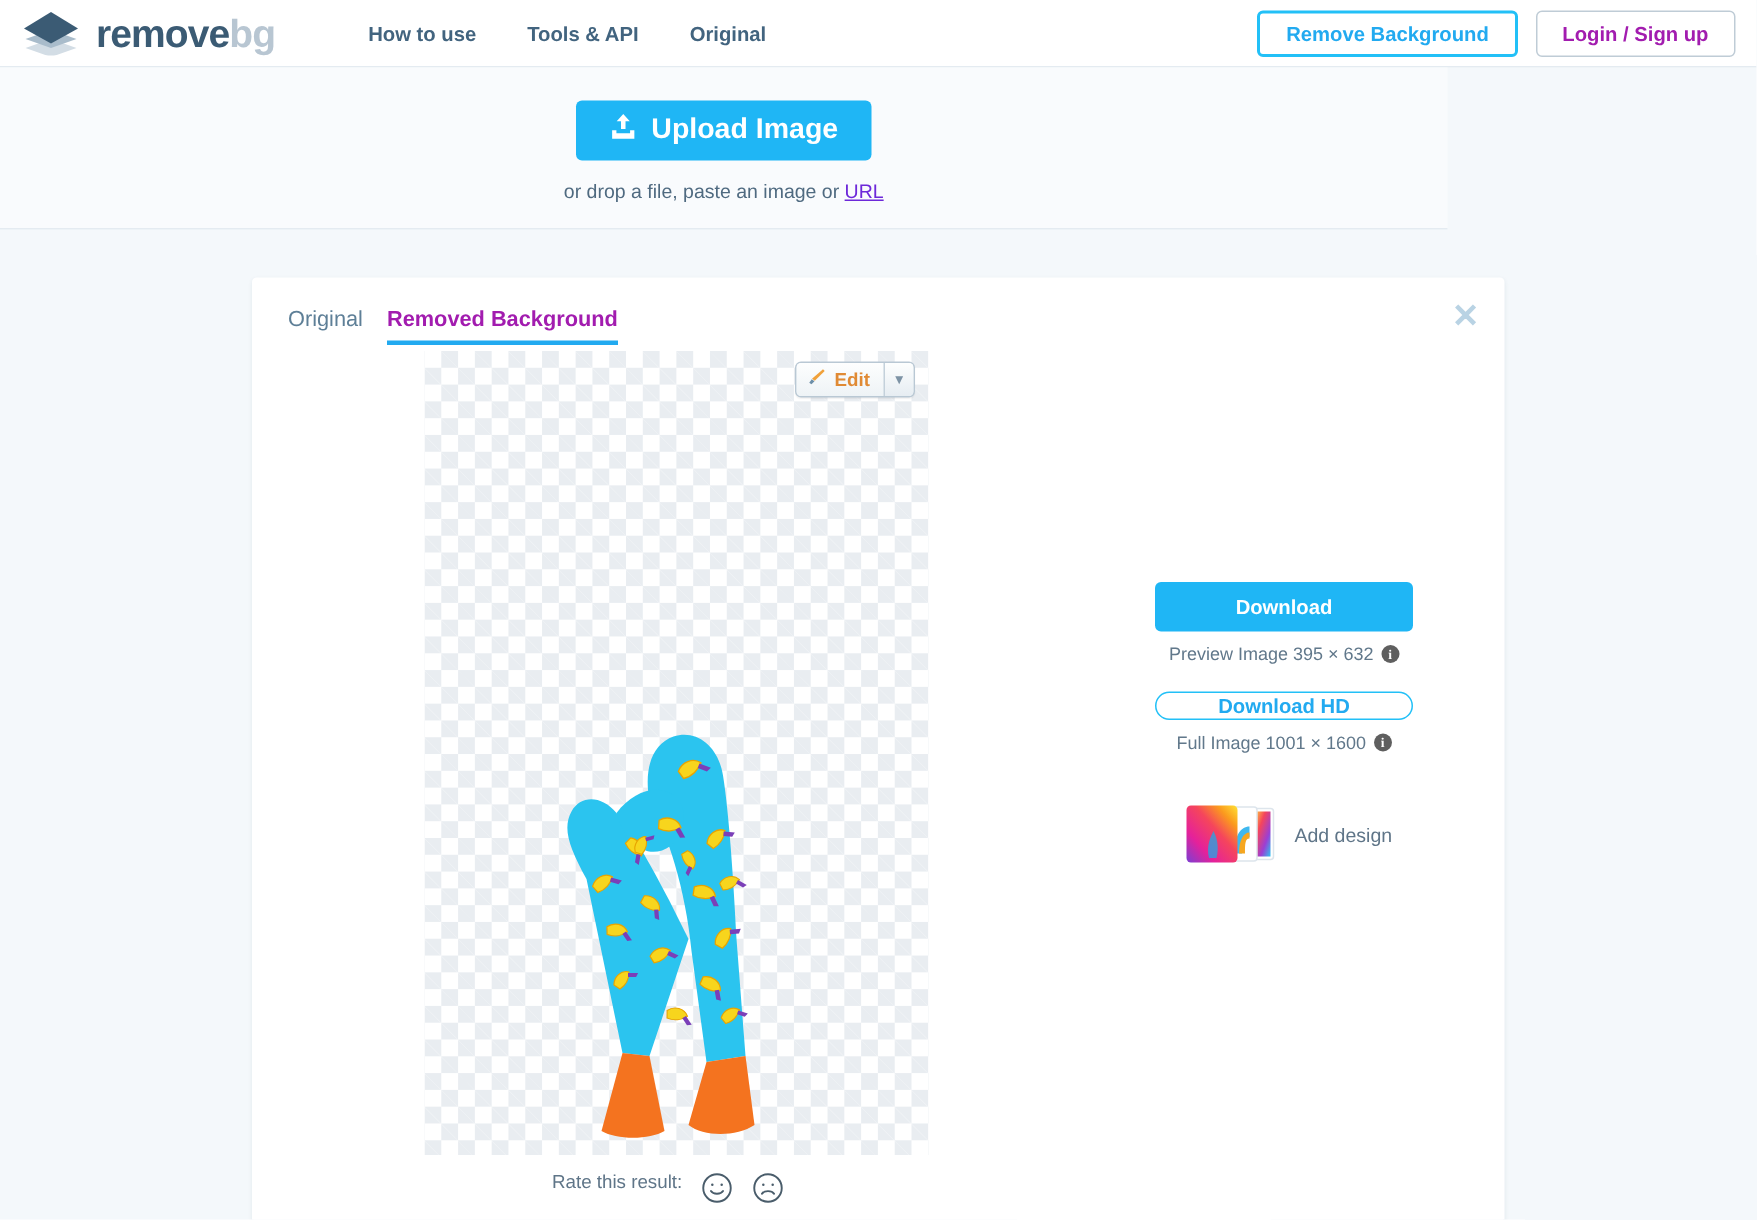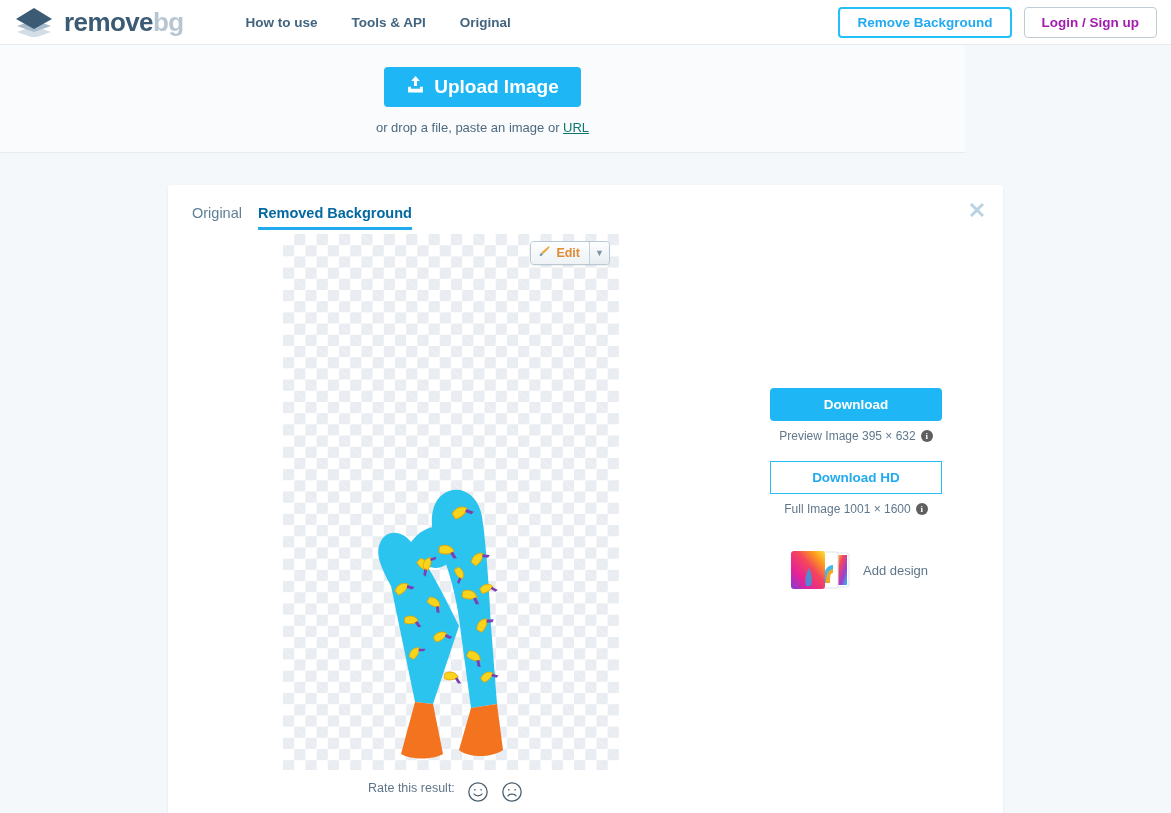--- a/index.html
+++ b/index.html
@@ -65,40 +65,40 @@
   .upload-btn {
     margin-top:22px;
     background:#1fb6f5; color:#fff; border:none; border-radius:4px;
     height:40px; padding:0 22px;
     font-size:19px; font-weight:bold;
     display:flex; align-items:center; gap:9px; cursor:pointer;
   }
   .upload-hint {
     margin-top:13px; font-size:13px; color:#4f6a80;
   }
-  .upload-hint a { color:#0f766e; }
+  .upload-hint a { color:#6d28d9; }
 
   
   .card {
     position:absolute; left:168px; top:185px;
     width:835px; height:640px;
     background:#ffffff;
     border-radius:3px;
     box-shadow:0 1px 3px rgba(30,60,90,.08);
   }
   .tabs {
     position:absolute; left:24px; top:20px;
     display:flex; align-items:flex-end; gap:16px;
   }
   .tab {
     font-size:14.5px; color:#5e7f97; cursor:pointer;
     padding-bottom:6px; border-bottom:3px solid transparent;
   }
   .tab.active {
-    color:#0369a1; font-weight:bold; border-bottom-color:#22aaf0;
+    color:#a21caf; font-weight:bold; border-bottom-color:#22aaf0;
   }
   .close-x {
     position:absolute; right:14px; top:14px;
     width:24px; height:24px; cursor:pointer;
     display:flex; align-items:center; justify-content:center;
     font-size:22px; color:#b9d3e4; font-weight:bold; line-height:1;
   }
 
   
   .canvas {
@@ -144,23 +144,23 @@
   .btn-download {
     display:block; width:172px; height:33px;
     background:#1fb6f5; color:#fff; border:none; border-radius:4px;
     font-size:13.5px; font-weight:bold; cursor:pointer;
   }
   .sub-label {
     font-size:12px; color:#61788b; margin-top:8px;
     display:flex; align-items:center; justify-content:center; gap:5px;
   }
   .btn-download-hd {
-    display:block; width:172px; height:33px; margin-top:18px;
+    display:block; width:172px; height:19px; margin-top:18px;
     background:#fff; color:#22aaf0;
-    border:1px solid #22c0f7; border-radius:0;
+    border:1px solid #22c0f7; border-radius:12px;
     font-size:13.5px; font-weight:bold; cursor:pointer;
   }
   .info-icon {
     width:12px; height:12px; border-radius:50%;
     background:#5f5f5f; color:#fff;
     font-size:9px; font-weight:bold; line-height:12px;
     display:inline-block; text-align:center;
     font-family:"Liberation Serif", serif;
   }
   .add-design-row {

